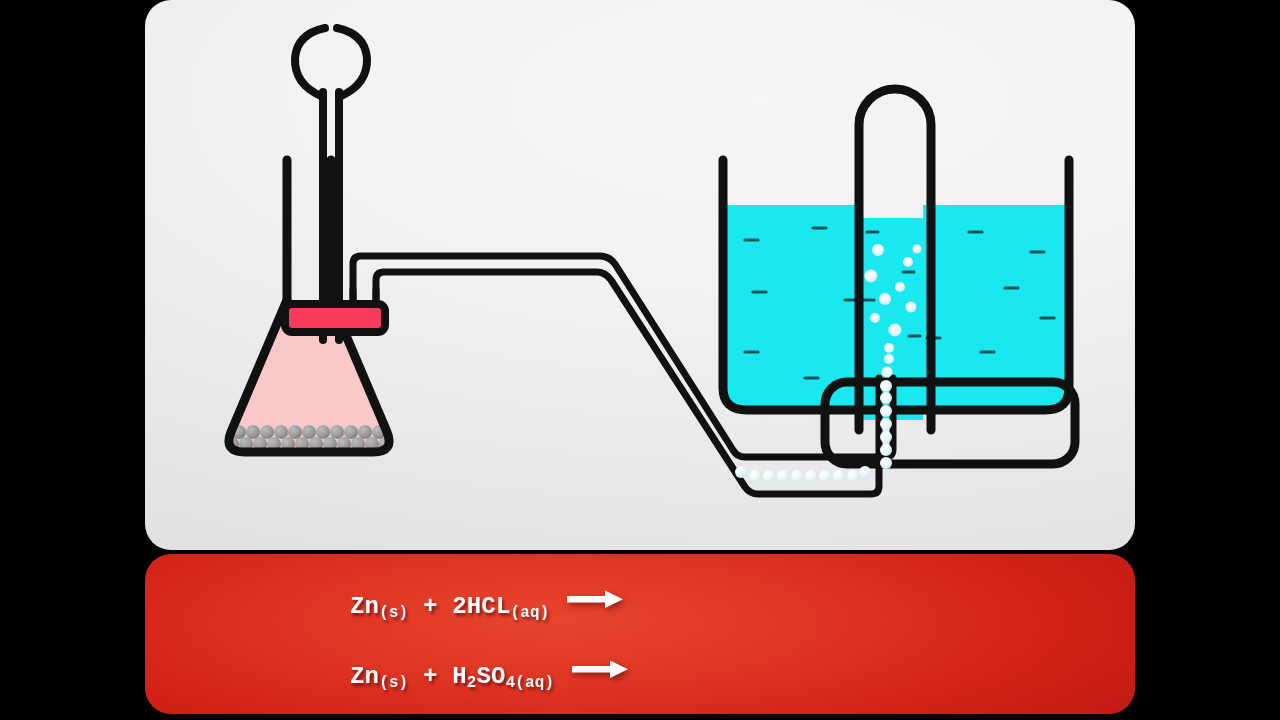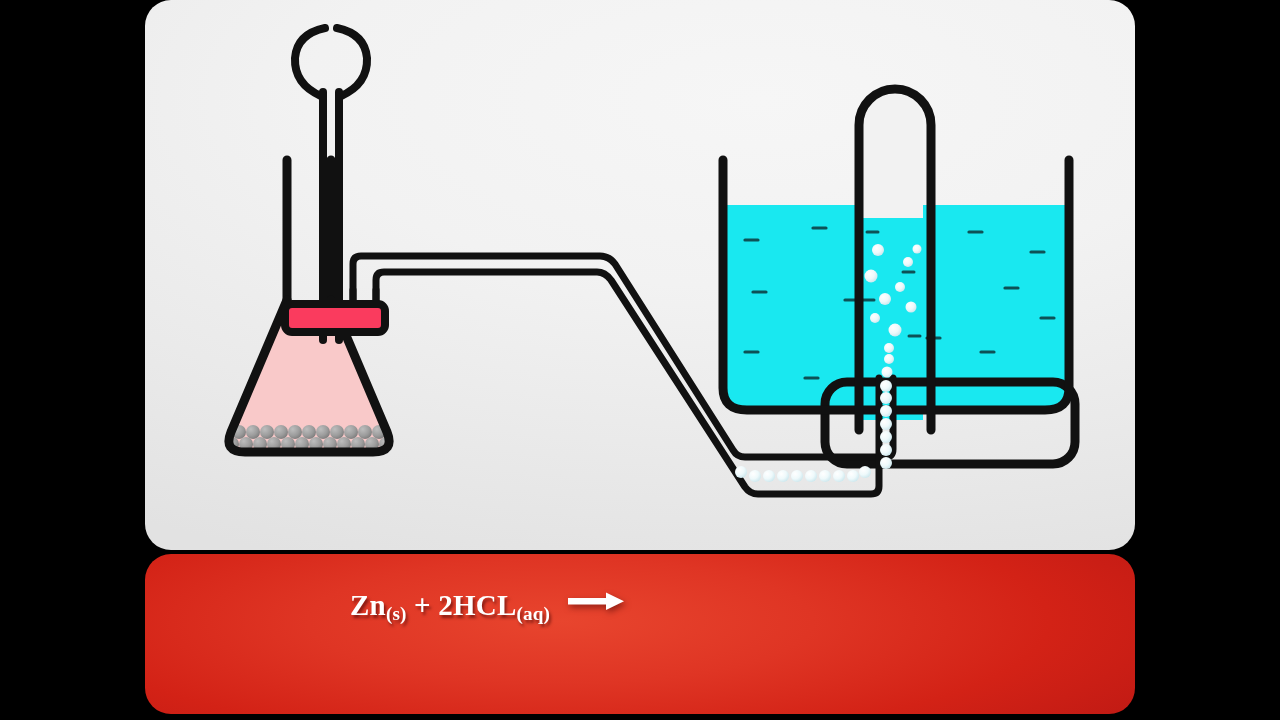--- a/index.html
+++ b/index.html
@@ -51,23 +51,23 @@
     align-items: center;
     justify-content: flex-start;
     padding-left: 205px;
     box-sizing: border-box;
   }
   #equation-row-1 { top: 26px; height: 50px; }
   #equation-row-2 { top: 96px; height: 50px; }
 
   .eq-text {
     color: #ffffff;
-    font-family: Liberation Serif, serif;
+    font-family: Liberation Mono, monospace;
     font-weight: bold;
-    font-size: 29px;
+    font-size: 24px;
     letter-spacing: 0.2px;
     white-space: nowrap;
     text-shadow: 2px 3px 3px rgba(60,0,0,0.55);
     line-height: 1;
   }
   .eq-text sub {
     font-size: 0.66em;
     vertical-align: baseline;
     position: relative;
     top: 0.28em;
@@ -279,16 +279,26 @@
       <span class="eq-text">
         <span>Zn</span><sub>(s)</sub><span> + </span><span>2HCL</span><sub>(aq)</sub><span class="eq-arrow">
           <svg width="56" height="22" viewBox="0 0 56 22" xmlns="http://www.w3.org/2000/svg">
             <rect x="0" y="8" width="42" height="6.5" fill="#ffffff"></rect>
             <polygon points="38,2.5 56,11.2 38,20" fill="#ffffff"></polygon>
           </svg>
         </span>
       </span>
     </div>
 
+    <div class="equation-row" id="equation-row-2">
+      <span class="eq-text">
+        <span>Zn</span><sub>(s)</sub><span> + </span><span>H</span><sub>2</sub><span>SO</span><sub>4(aq)</sub><span class="eq-arrow">
+          <svg width="56" height="22" viewBox="0 0 56 22" xmlns="http://www.w3.org/2000/svg">
+            <rect x="0" y="8" width="42" height="6.5" fill="#ffffff"></rect>
+            <polygon points="38,2.5 56,11.2 38,20" fill="#ffffff"></polygon>
+          </svg>
+        </span>
+      </span>
+    </div>
 
   </div>
 
 </div>
 
 </body></html>

